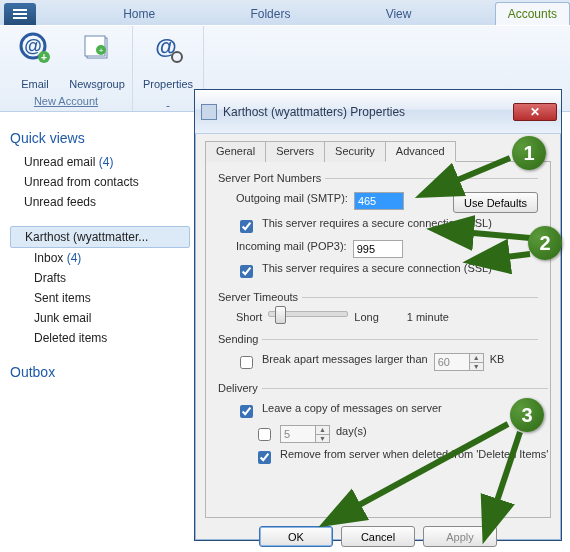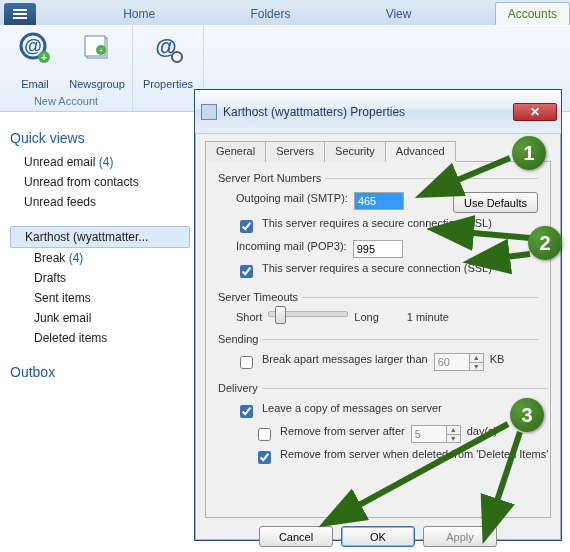--- a/index.html
+++ b/index.html
@@ -12,21 +12,21 @@
   .tab { padding:4px 12px; font-size:12px; color:#3a5a8a; cursor:pointer; }
   .tab.active { background:#f4f7fb; border:1px solid #9fb9d8; border-bottom:none; border-radius:3px 3px 0 0; color:#4d7c0f; }
 
   
   .ribbon { height:86px; background:linear-gradient(#f4f8fd,#e5eef8); border-bottom:1px solid #bcd0e8; display:flex; }
   .group { border-right:1px solid #cfdcec; padding:4px 8px 2px 8px; display:flex; flex-direction:column; }
   .group-items { display:flex; gap:8px; flex:1; }
   .rbtn { width:54px; display:flex; flex-direction:column; align-items:center; justify-content:flex-start; gap:2px; padding-top:2px; cursor:pointer; }
   .rbtn .ic { width:32px; height:32px; display:flex; align-items:center; justify-content:center; }
   .rbtn span { font-size:11px; color:#2a4a7a;margin-top:12px; }
-  .group-label { font-size:11px; color:#5a7aa5; text-align:center; padding:2px 0; }
+  .group-label { font-size:11px; color:#5a7aa5; text-align:center; padding:2px 0;text-decoration:underline; }
 
   
   .body { display:flex; height:calc(552px - 26px - 86px); }
   .nav { width:200px; padding:12px 10px; }
   .nav h3 { margin:6px 0 6px 0; font-size:14px; font-weight:normal; color:#1e5aa8; }
   .nav .item { padding:3px 4px 3px 14px; font-size:12px; color:#222; cursor:pointer; border-radius:2px; }
   .nav .item .cnt { color:#1e5aa8; }
   .nav .item.sel { background:#dce9f7; border:1px solid #a8c5e6; }
   .nav .acct-children .item { padding-left:24px; }
 
@@ -131,21 +131,21 @@
 
 <div class="body">
   <div class="nav">
     <h3>Quick views</h3>
     <div class="item"><span>Unread email</span> <span class="cnt">(4)</span></div>
     <div class="item">Unread from contacts</div>
     <div class="item">Unread feeds</div>
     <div style="height:14px"></div>
     <div class="item sel">Karthost (wyattmatter...</div>
     <div class="acct-children">
-      <div class="item"><span>Break</span> <span class="cnt">(4)</span></div>
+      <div class="item"><span>Inbox</span> <span class="cnt">(4)</span></div>
       <div class="item">Drafts</div>
       <div class="item">Sent items</div>
       <div class="item">Junk email</div>
       <div class="item">Deleted items</div>
     </div>
     <h3 style="margin-top:16px">Outbox</h3>
   </div>
 </div>
 
 <div class="dialog">
@@ -217,40 +217,39 @@
       </fieldset>
 
       <fieldset>
         <legend>Delivery</legend>
         <div class="row">
           <input type="checkbox" class="chk" checked="" style="">
           <label>Leave a copy of messages on server</label>
         </div>
         <div class="row" style="padding-left:36px">
           <input type="checkbox" class="chk" style="">
-          <label>Remove from server after</label>
           <div class="spin">
             <input disabled="" value="5" style="">
             <div class="ar">
                 <div>▲</div>
                 <div>▼</div>
               </div>
           </div>
           <label>day(s)</label>
         </div>
         <div class="row" style="padding-left:36px">
           <input type="checkbox" class="chk" checked="" style="">
           <label>Remove from server when deleted from 'Deleted Items'</label>
         </div>
       </fieldset>
 
     </div>
     <div class="dlgbuttons">
+      <button class="btn def">OK</button>
       <button class="btn">Cancel</button>
-      <button class="btn def">OK</button>
       <button class="btn" style="color:#888">Apply</button>
     </div>
   </div>
 </div>
 
 <svg class="anno" width="570" height="552">
   <defs>
       <marker id="ah" markerWidth="10" markerHeight="10" refX="2" refY="3" orient="auto">
         <path d="M0,0 L0,6 L8,3 z" fill="#2e6a16"></path>
       </marker>

